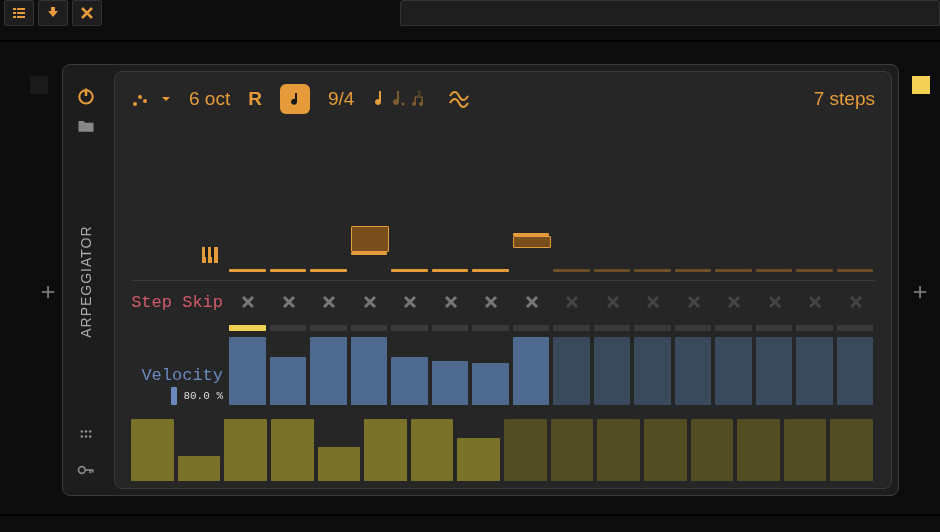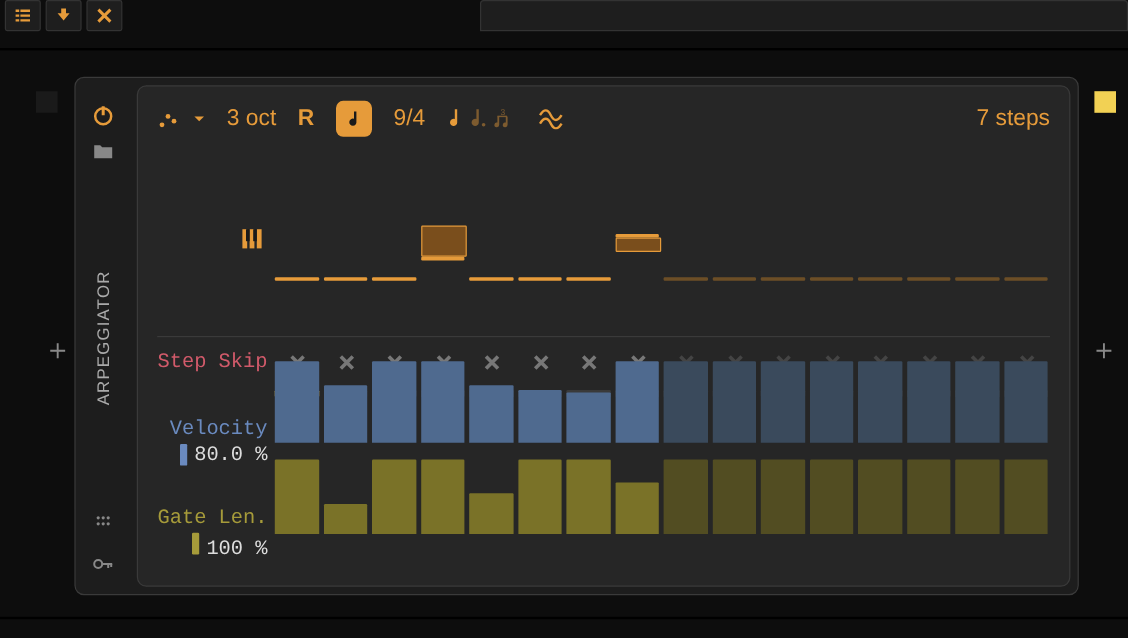--- a/index.html
+++ b/index.html
@@ -23,21 +23,21 @@
 
   .panel{flex:1;background:#262626;border-radius:8px;margin:6px;border:1px solid #3a3a3a;padding:12px 16px 8px 16px;display:flex;flex-direction:column;}
   .topbar{display:flex;align-items:center;gap:18px;color:#e69b3a;font-size:19px;height:30px;}
   .tb-item{display:flex;align-items:center;gap:4px;cursor:pointer;}
   .tb-sq{background:#e69b3a;border-radius:6px;width:30px;height:30px;display:flex;align-items:center;justify-content:center;}
   .tb-sq svg path{fill:#1a1a1a;}
   .spacer{flex:1;}
   .thin-hr{height:1px;background:#3a3a3a;margin:8px 0 0 0;}
 
   .grid-area{flex:1;display:flex;flex-direction:column;font-family:Liberation Mono, monospace;}
-  .row{display:flex;align-items:center;}
+  .row{display:flex;align-items:flex-end;}
   .label-col{width:92px;display:flex;flex-direction:column;align-items:flex-end;justify-content:center;font-size:17px;padding-right:6px;}
   .cells{flex:1;display:flex;gap:2px;}
   .cell{flex:1;position:relative;}
 
   
   .pitch-row{height:140px;margin-top:10px;}
   .pitch-icon{color:#e69b3a;}
   .pitch-cell{display:flex;flex-direction:column;justify-content:center;}
   .pitch-tick{height:3px;background:#e69b3a;width:96%;border-radius:1px;}
   .pitch-bar{background:#7a4e1c;border:1px solid #e69b3a;width:96%;border-radius:1px;}
@@ -51,21 +51,21 @@
   .x.off svg{stroke:#444;}
 
   
   .ind-row{height:8px;margin-bottom:2px;}
   .ind{height:6px;background:#3a3a3a;border-radius:1px;width:96%;margin-top:1px;}
   .ind.active{background:#f2d154;}
 
   
   .vel-row{height:72px;}
   .vel-label{color:#6a8abf;}
-  .vel-val{color:#ddd;font-size:17px;margin-top:2px;}
+  .vel-val{color:#ddd;font-size:11px;margin-top:2px;}
   .vel-ind{width:6px;height:18px;background:#6a8abf;margin-right:6px;display:inline-block;vertical-align:middle;border-radius:1px;}
   .vbar{position:absolute;bottom:0;left:0;right:2px;background:#4f6a8f;border-radius:1px 1px 0 0;}
   .vbar.off{background:#3a4a5c;}
 
   
   .gate-row{height:72px;margin-top:4px;}
   .gate-label{color:#a69b3a;}
   .gate-ind{width:6px;height:18px;background:#a69b3a;margin-right:6px;display:inline-block;border-radius:1px;}
   .gbar{position:absolute;bottom:0;left:0;right:2px;background:#7a7228;border-radius:1px 1px 0 0;}
   .gbar.off{background:#524d22;}
@@ -146,21 +146,21 @@
       <div class="tb-item">
         <svg width="18" height="18" viewBox="0 0 18 18">
             <circle cx="4" cy="14" r="2" fill="#e69b3a"></circle>
             <circle cx="9" cy="7" r="2" fill="#e69b3a"></circle>
             <circle cx="14" cy="11" r="2" fill="#e69b3a"></circle>
           </svg>
         <svg width="10" height="10" viewBox="0 0 10 10" style="margin-left:8px;">
             <path fill="#e69b3a" d="M1 3l4 4 4-4z"></path>
           </svg>
       </div>
-      <div class="tb-item">3 oct</div>
+      <div class="tb-item">6 oct</div>
       <div class="tb-item" style="font-weight:bold">R</div>
       <div class="tb-sq">
         <svg width="18" height="18" viewBox="0 0 18 18">
             <path d="M11 3v8.3A3 3 0 1 1 9 9V3z"></path>
           </svg>
       </div>
       <div class="tb-item">9/4</div>
       <div class="tb-item">
         <svg width="14" height="20" viewBox="0 0 14 20">
             <path fill="#e69b3a" d="M9 2v11a3 3 0 1 1-2-2.8V2z"></path>
@@ -445,24 +445,20 @@
             <div class="cell">
               <div class="vbar off" style="height: 68px;"></div>
             </div>
             <div class="cell">
               <div class="vbar off" style="height: 68px;"></div>
             </div>
           </div>
       </div>
 
       <div class="row gate-row">
-        <div class="label-col">
-          <span class="gate-label">Gate Len.</span>
-          <span class="vel-val"><span class="gate-ind"></span><span>100 %</span></span>
-        </div>
         <div class="cells" id="gate-cells">
             <div class="cell">
               <div class="gbar" style="height: 62px;"></div>
             </div>
             <div class="cell">
               <div class="gbar" style="height: 24.8px;"></div>
             </div>
             <div class="cell">
               <div class="gbar" style="height: 62px;"></div>
             </div>

